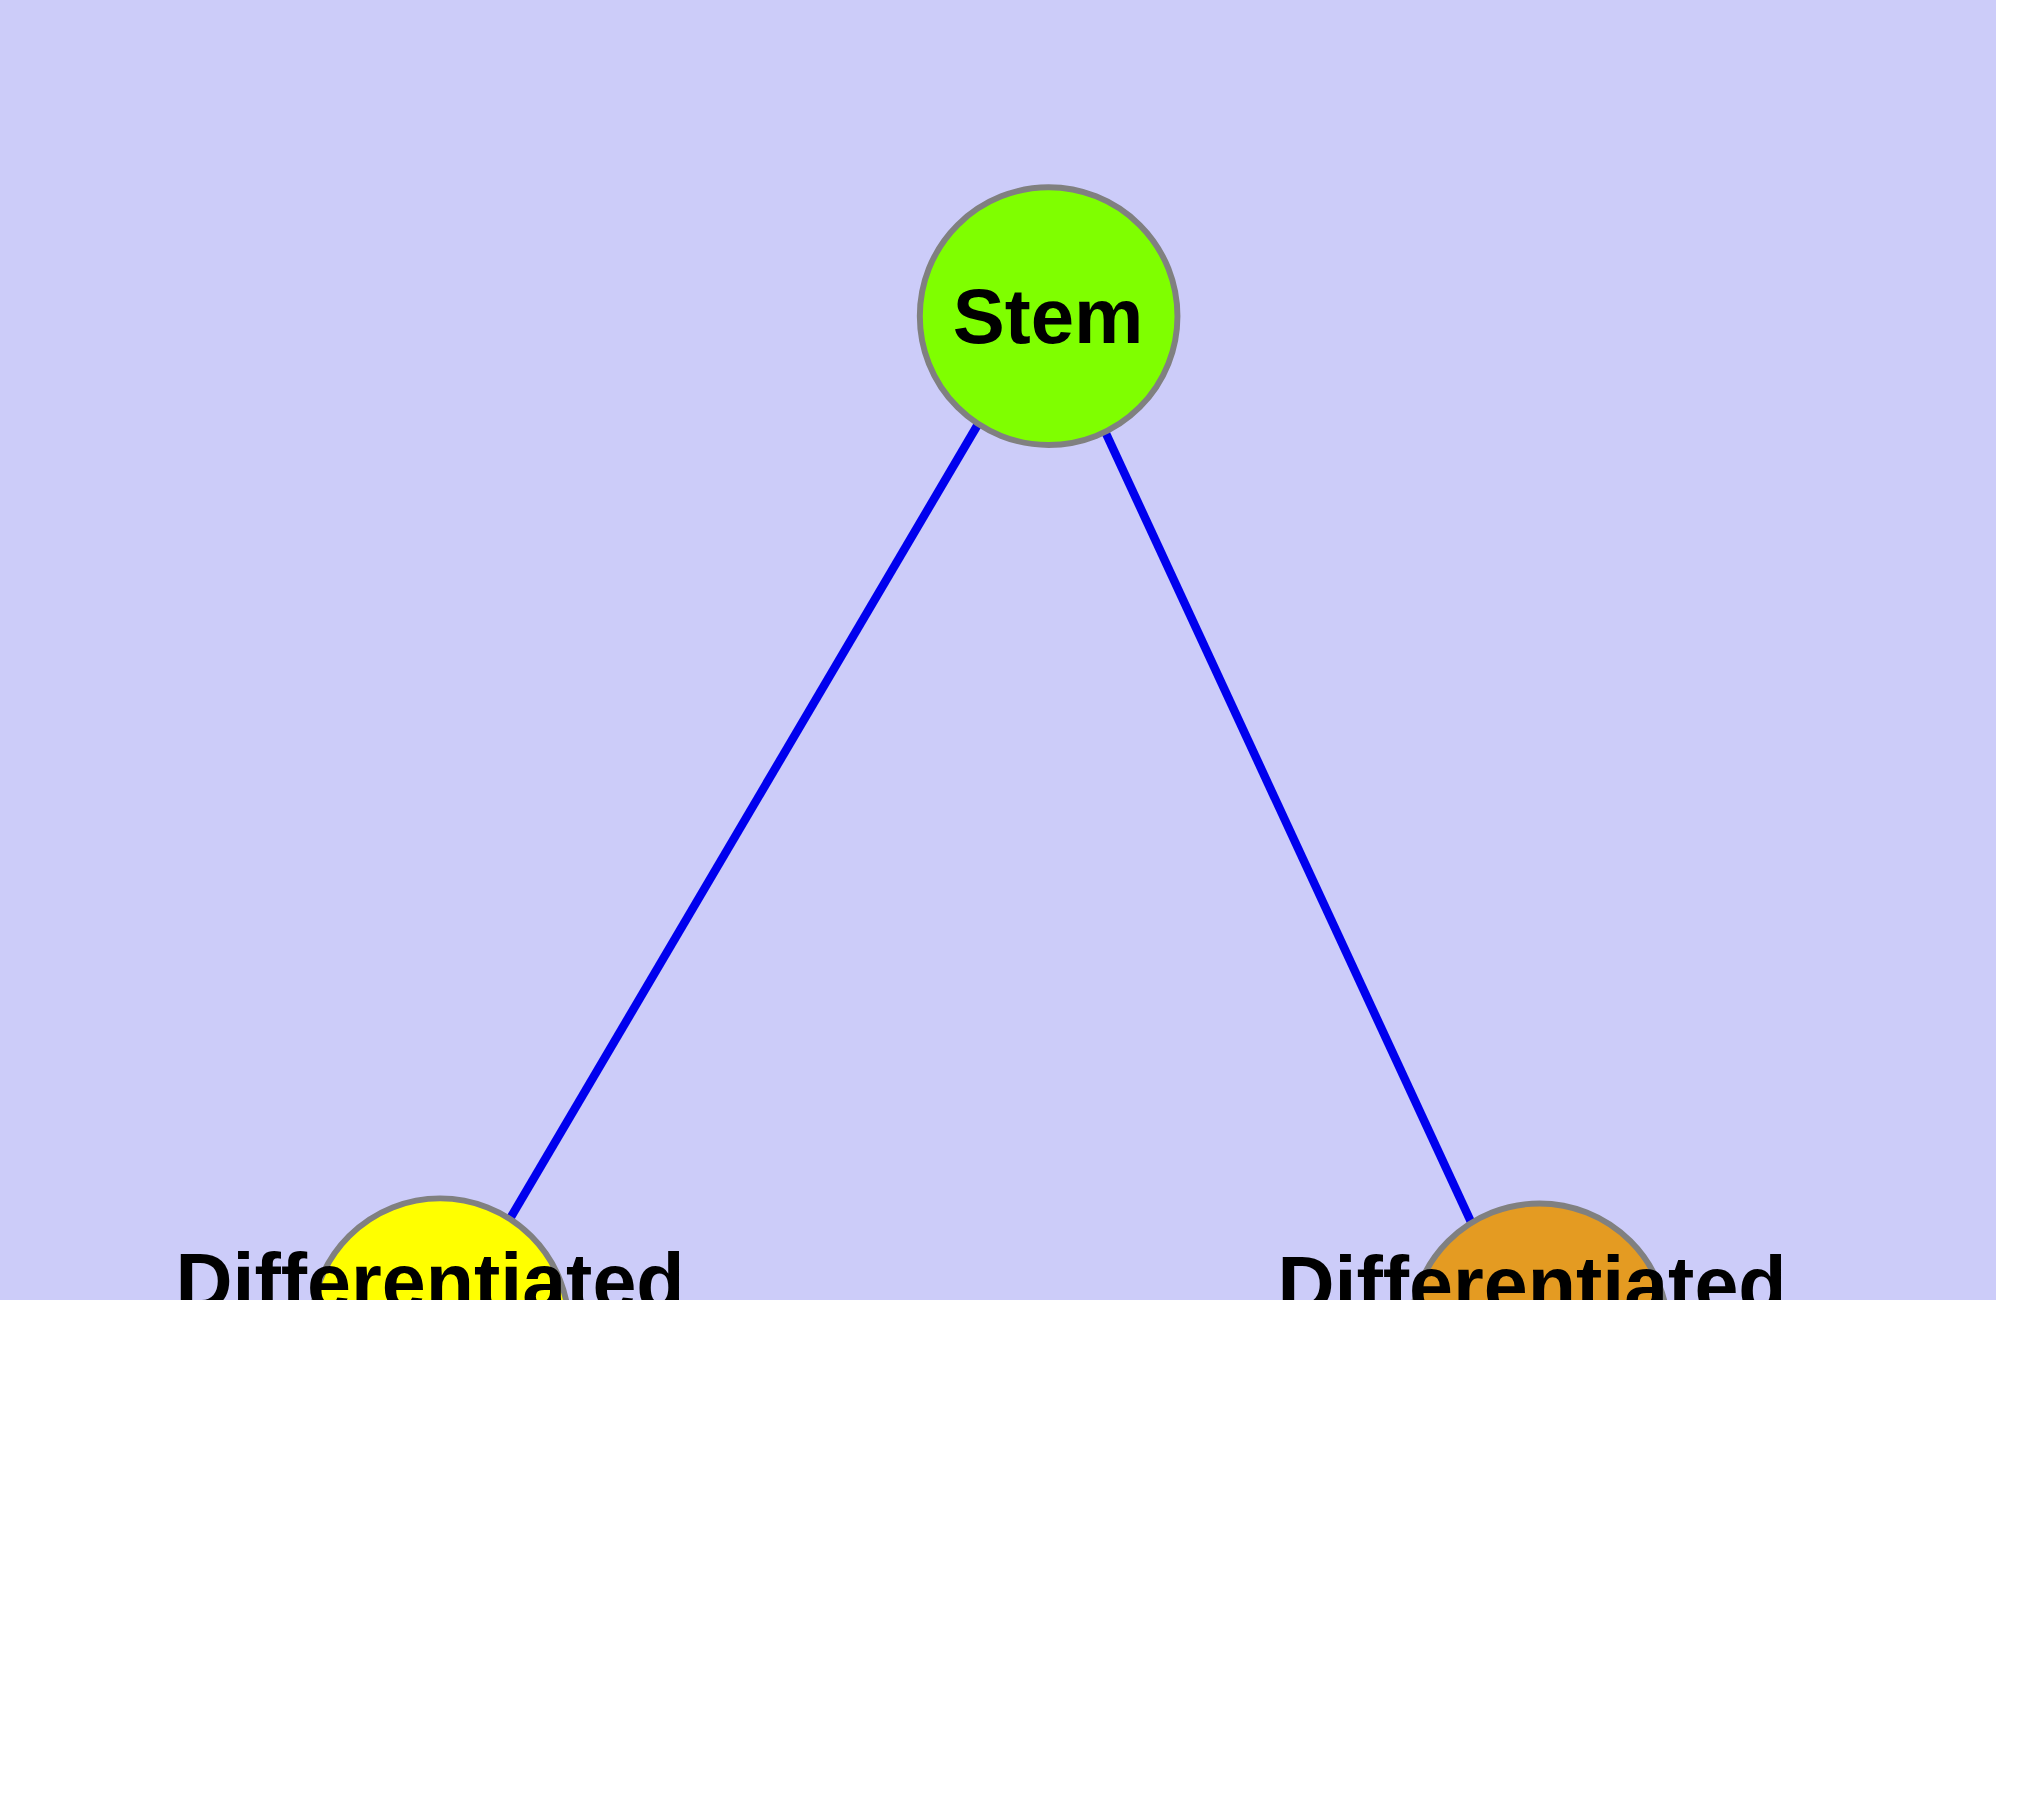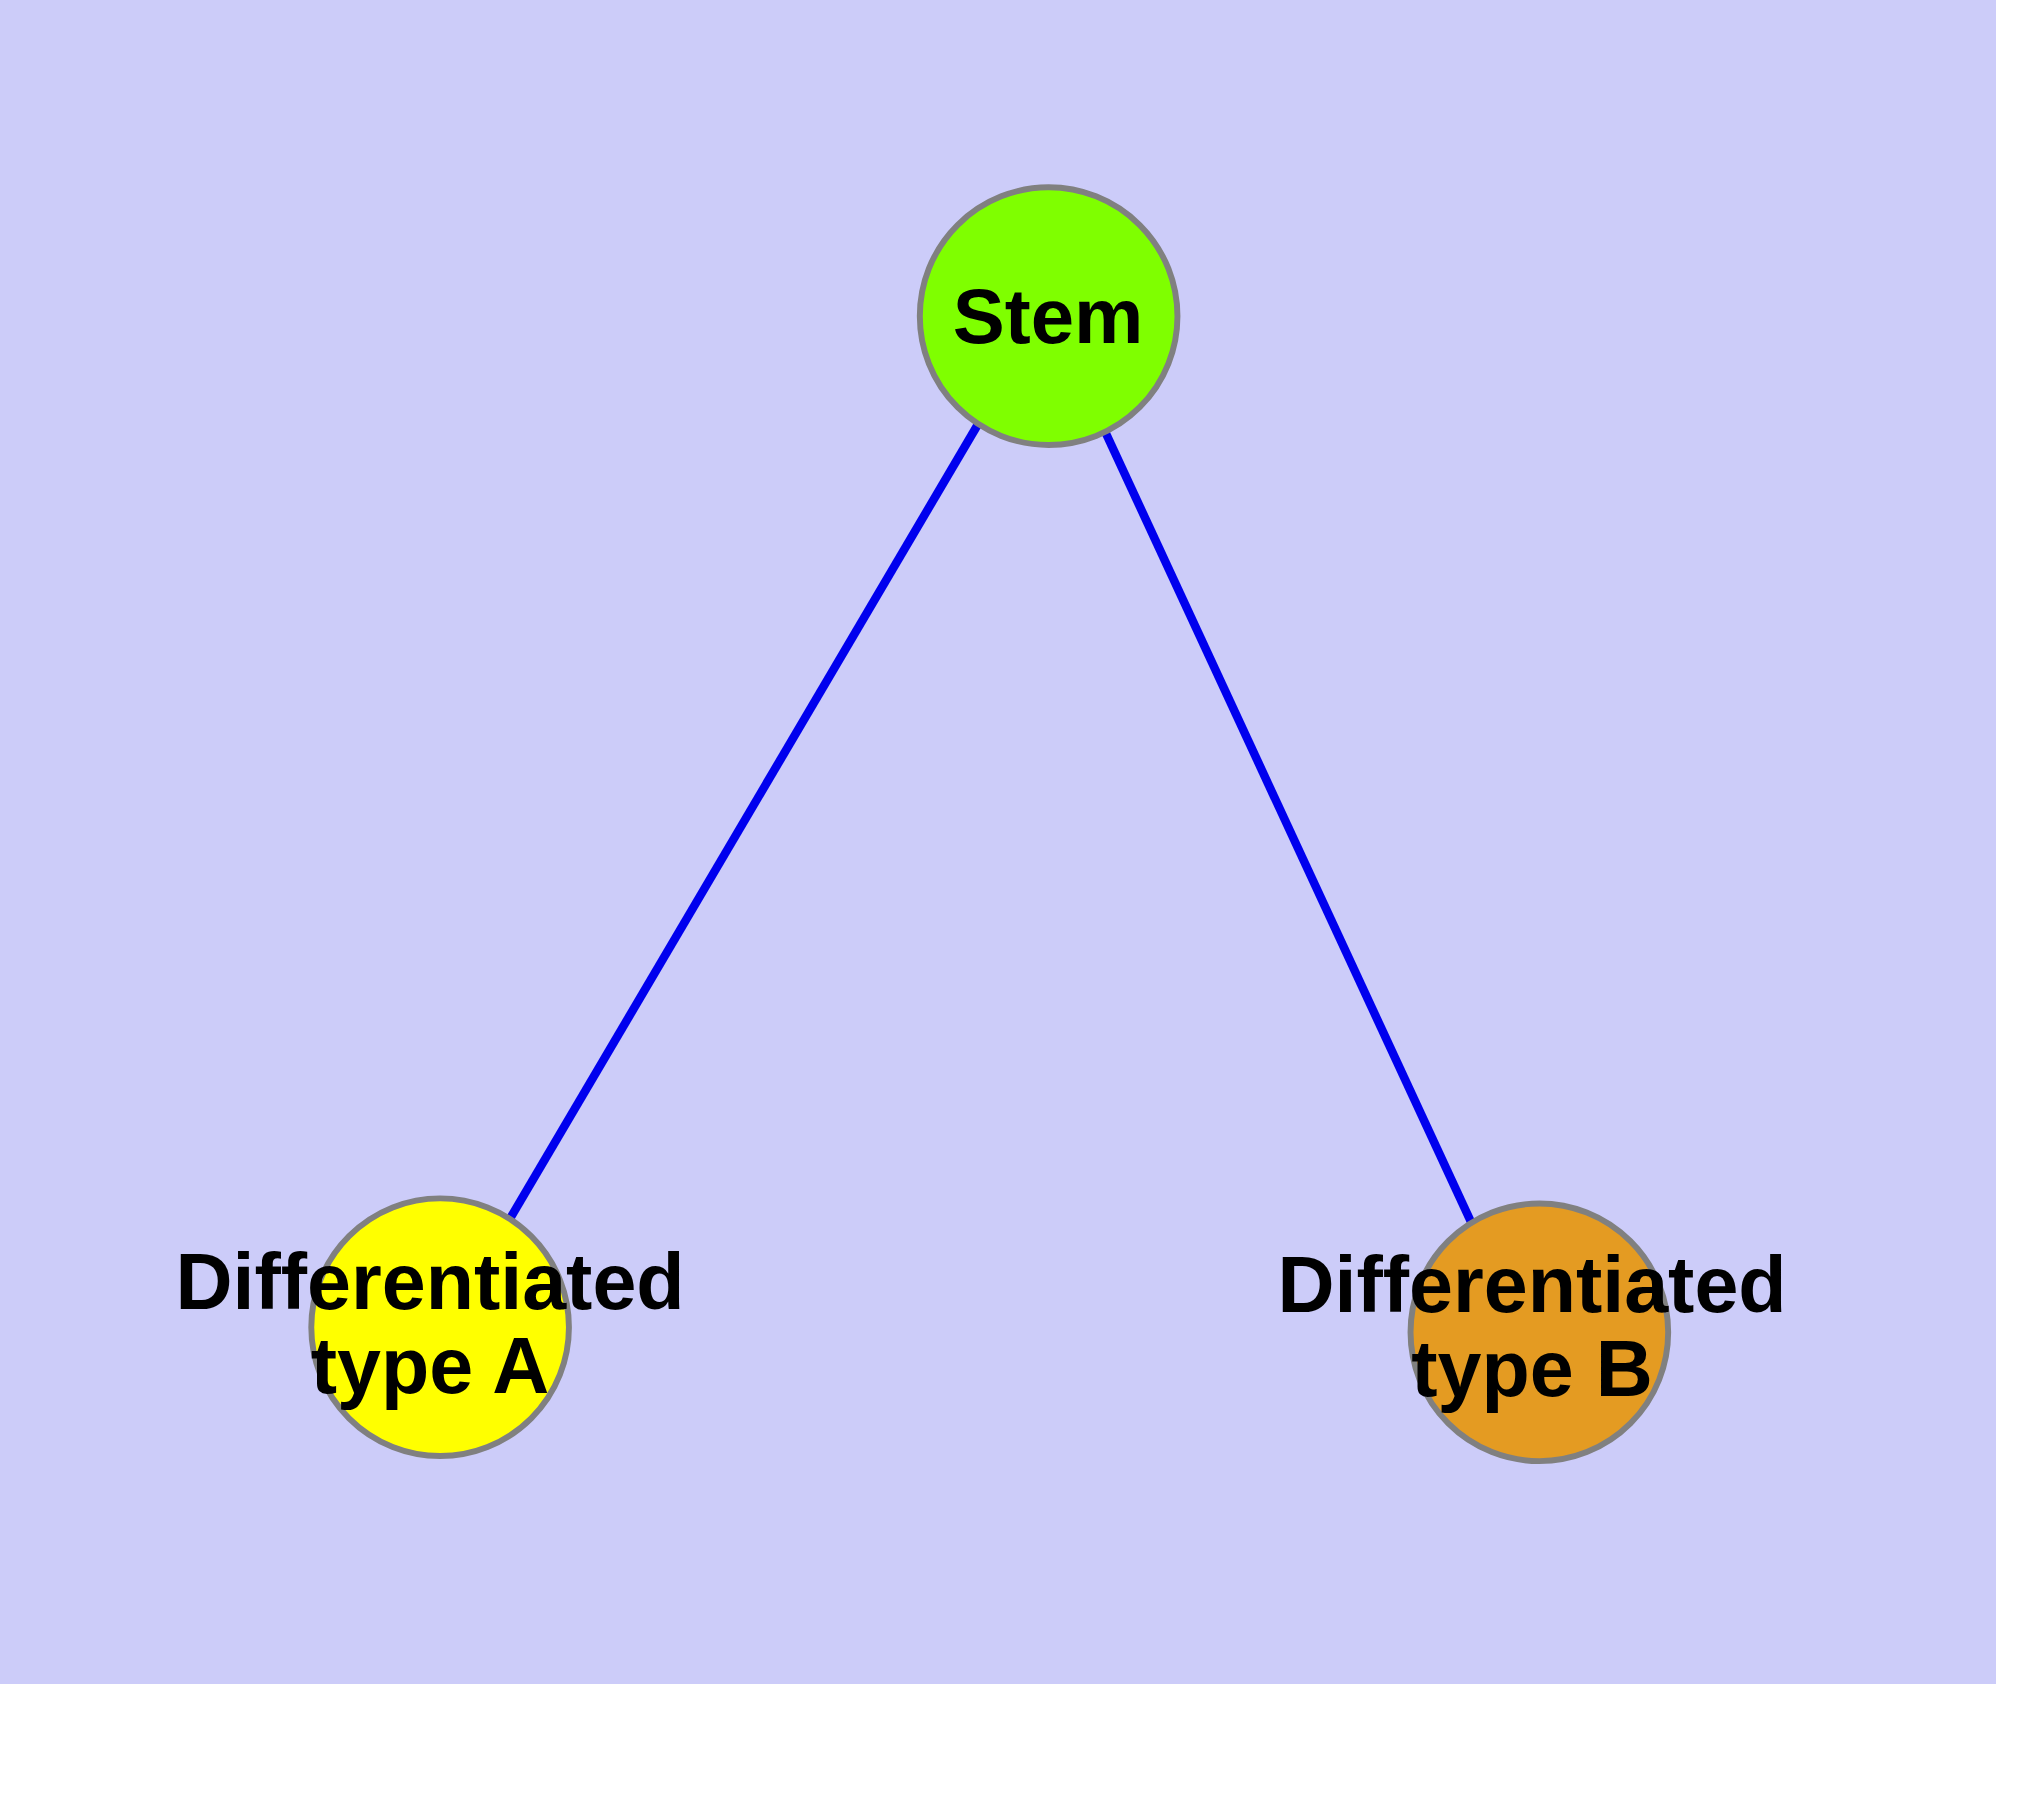--- a/index.html
+++ b/index.html
@@ -55,21 +55,21 @@
   #label-diff-b {
     font-size: 79px;
     left: 1532px;
     top: 1327px;
     transform: translate(-50%, -50%);
   }
 </style>
 </head>
 <body>
 
-<div id="canvas" style="width: 2021px; height: 1684px;">
+<div id="canvas" style="width: 2021px; height: 1300px;">
 
   <div id="plot-bg" style="background: rgb(204, 204, 249);"></div>
 
   <svg id="graph-svg" viewBox="0 0 2384 2138">
     <g>
       <line id="edge-0" stroke="#0000ee" stroke-width="10" stroke-linecap="butt" x1="1154" y1="500" x2="602" y2="1437"></line>
       <line id="edge-1" stroke="#0000ee" stroke-width="10" stroke-linecap="butt" x1="1304" y1="510" x2="1735" y2="1441"></line>
     </g>
     <g>
       <circle id="node-0" stroke="#808080" stroke-width="7" cx="1237" cy="373" r="152" fill="#7fff00"></circle>

